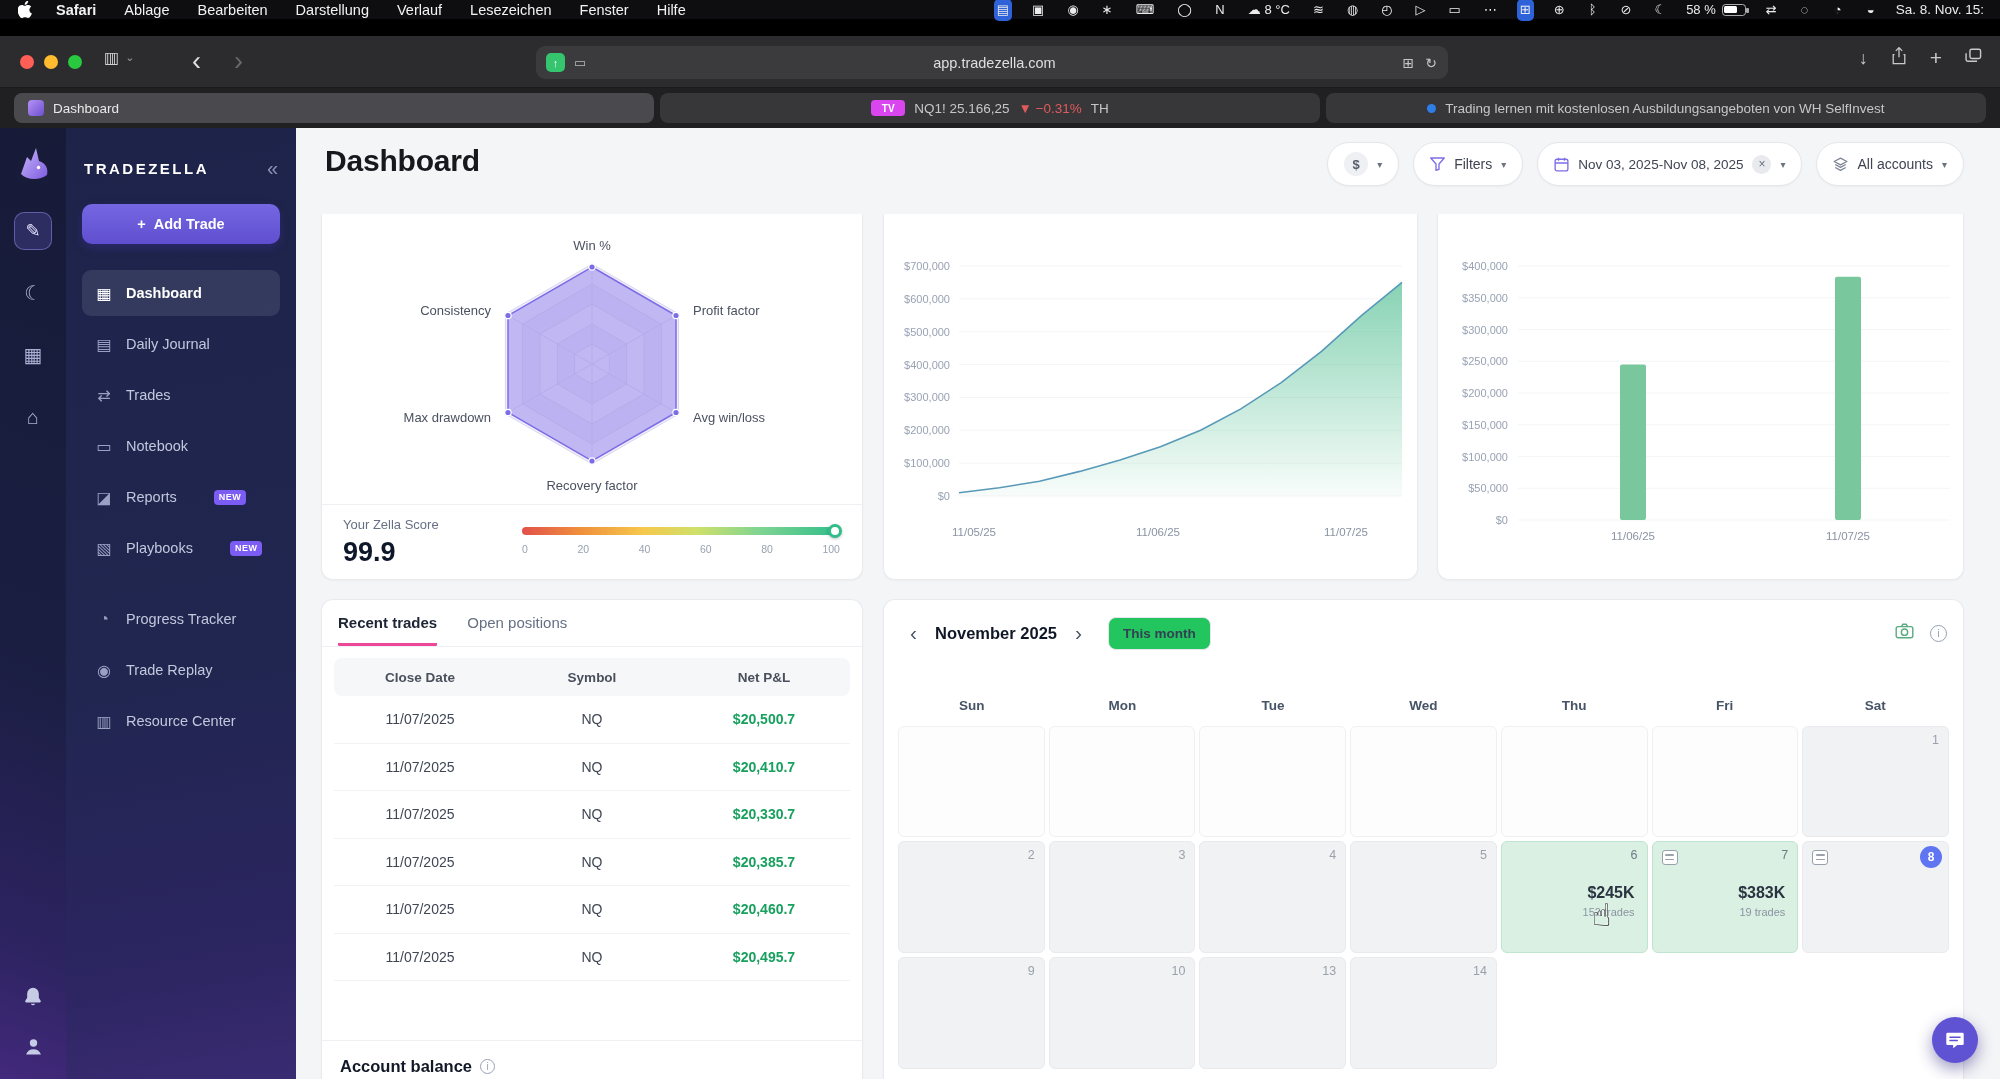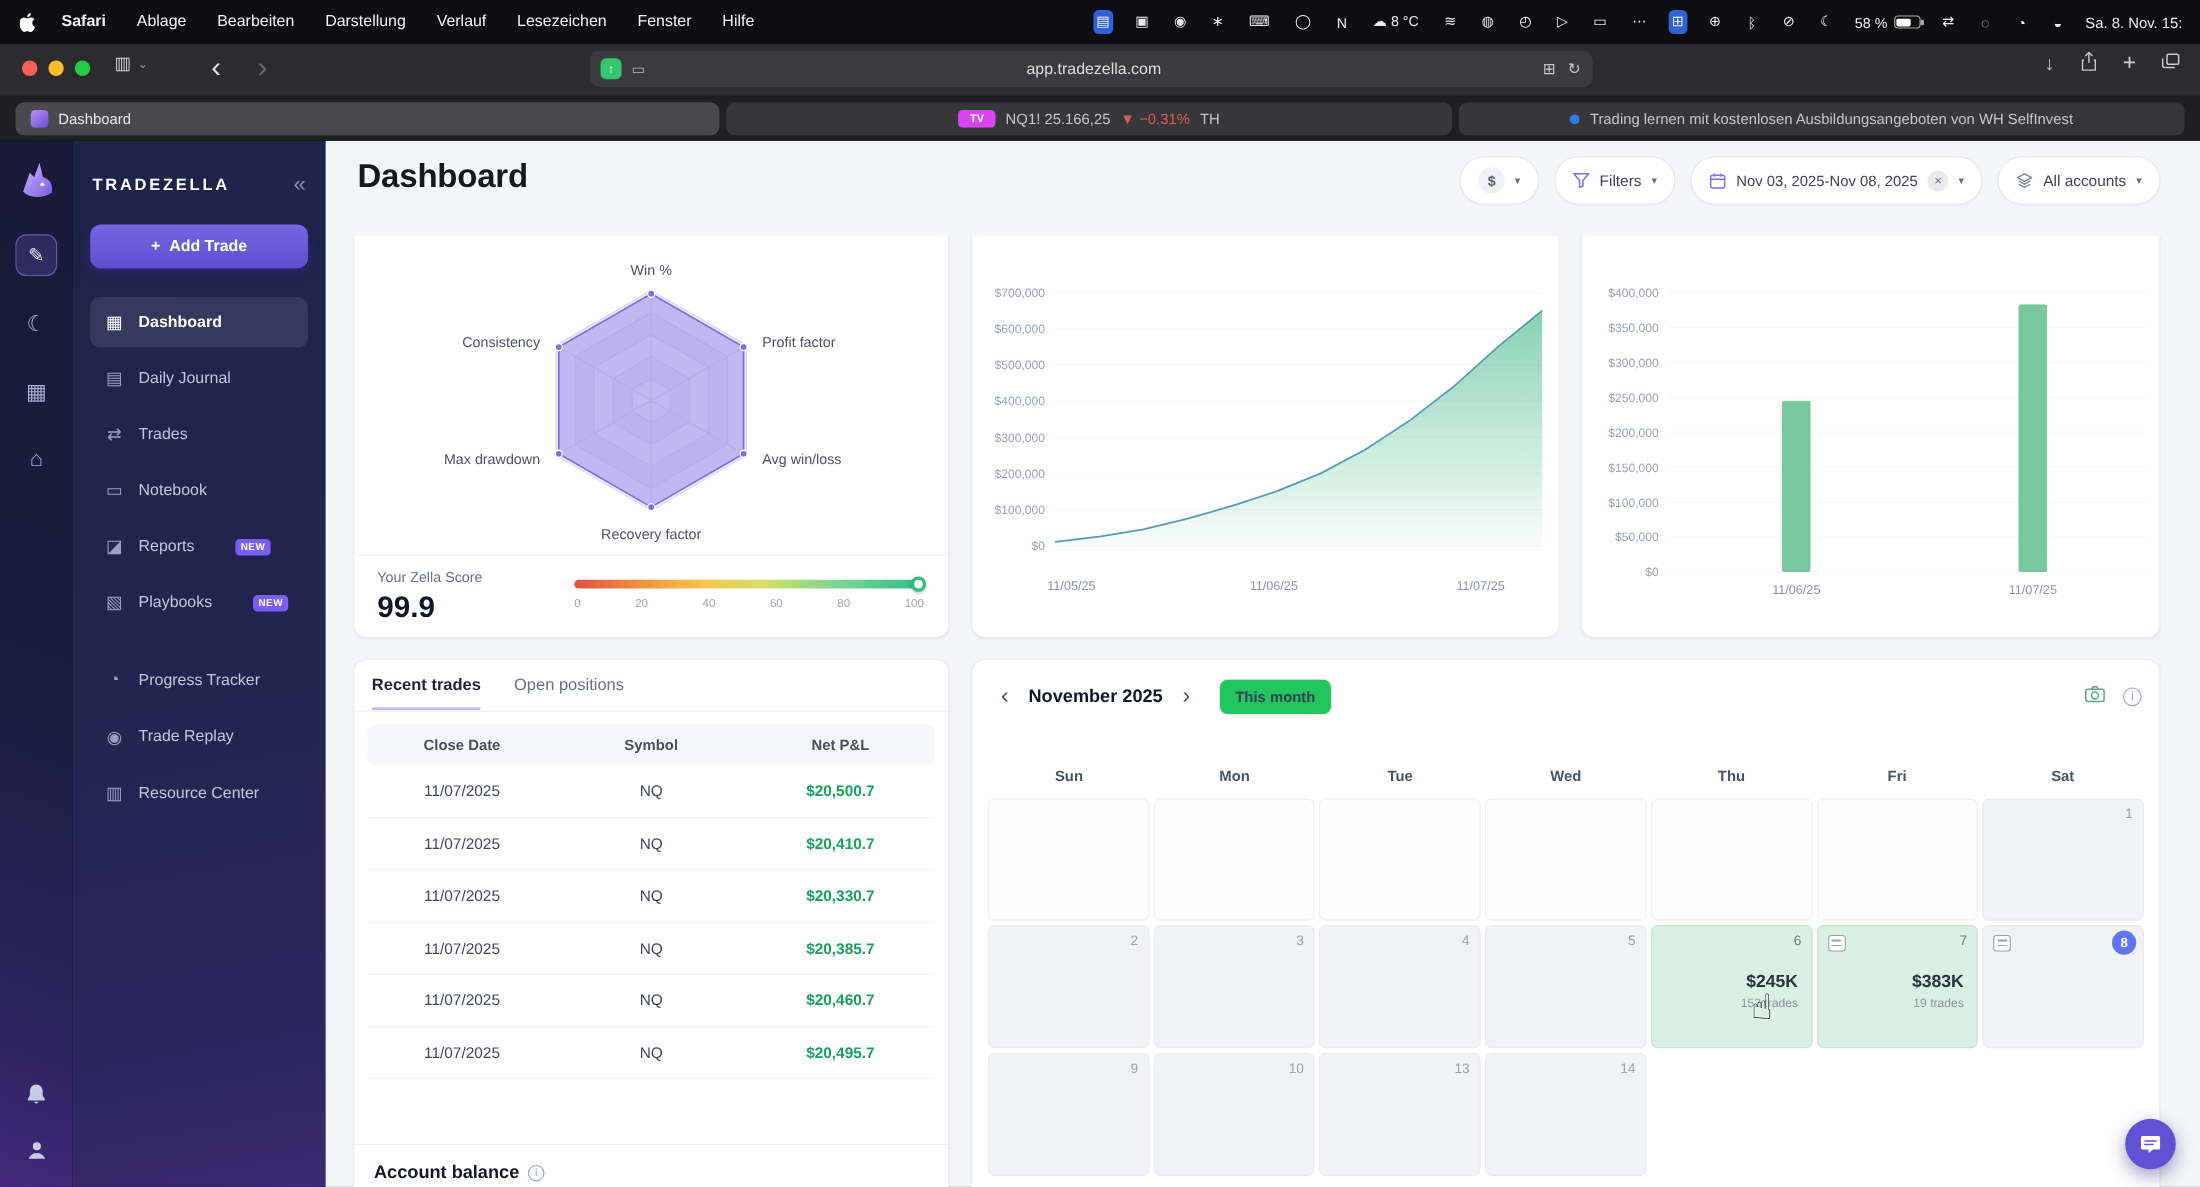--- a/index.html
+++ b/index.html
@@ -1,21 +1,21 @@
 <!DOCTYPE html>
 <html><head>
 <meta charset="utf-8">
 <style>
   html,body{margin:0;padding:0;width:2000px;height:1079px;overflow:hidden;background:#000;
     font-family:"Liberation Sans","DejaVu Sans",sans-serif;-webkit-font-smoothing:antialiased;}
   *{box-sizing:border-box}
   svg{font-family:inherit}
 
   
-  .menubar{position:absolute;left:0;top:0;width:2000px;height:40px;background:#0e0e10;display:flex;align-items:center;color:#f2f2f4;font-size:14.5px;padding:0 16px;z-index:50}
+  .menubar{position:absolute;left:0;top:0;width:2000px;height:19px;background:#0e0e10;display:flex;align-items:center;color:#f2f2f4;font-size:14.5px;padding:0 16px;z-index:50}
   .apple{width:18px;height:18px;margin-right:22px;display:flex;align-items:center;justify-content:center}
   .mb-items{display:flex;gap:28px;align-items:center}
   .mb-item{cursor:default;white-space:nowrap}
   .mb-item.first{font-weight:700}
   .mb-status{margin-left:auto;display:flex;align-items:center;gap:17px;font-size:13px;color:#ececee}
   .st-ic{display:inline-flex;align-items:center;justify-content:center;min-width:16px;height:22px;padding:0 3px;border-radius:5px;white-space:nowrap}
   .st-ic.hl{background:#2e62d9}
   .batt-wrap{display:flex;align-items:center;gap:6px}
   .batt{width:24px;height:12px;border:1px solid rgba(255,255,255,.65);border-radius:3.5px;position:relative}
   .batt:after{content:"";position:absolute;right:-4px;top:3px;width:2.5px;height:5px;background:rgba(255,255,255,.65);border-radius:1px}
@@ -91,21 +91,21 @@
   .score-label{position:absolute;left:21px;top:12px;font-size:13px;color:#667085}
   .score-val{position:absolute;left:21px;top:32px;font-size:27px;font-weight:800;color:#0f172a}
   .scale{position:absolute;left:200px;right:22px;top:22px}
   .scale-bar{height:8px;border-radius:4px;background:linear-gradient(90deg,#e2504a 0%,#ef8e3c 18%,#f6c84c 38%,#cfe06a 55%,#7ed492 75%,#2fbd8a 100%);position:relative}
   .scale-dot{position:absolute;top:-3px;right:-2px;width:14px;height:14px;border-radius:50%;background:#fff;border:3px solid #2fbd8a;box-shadow:0 1px 3px rgba(0,0,0,.25)}
   .scale-ticks{display:flex;justify-content:space-between;margin-top:8px;font-size:10.5px;color:#98a2b3}
 
   
   .tt-tabs{position:absolute;left:16px;top:14px;display:flex;gap:30px;font-size:15px}
   .tt-tab{padding-bottom:12px;color:#667085}
-  .tt-tab.active{color:#1d2433;font-weight:700;border-bottom:3px solid #c4b5fd;border-radius:1px}
+  .tt-tab.active{color:#1d2433;font-weight:700;border-bottom:3px solid #ec4899;border-radius:1px}
   .tt-div{position:absolute;left:0;right:0;top:46px;border-top:1px solid #eef0f3}
   .t-head{position:absolute;left:12px;right:12px;top:58px;height:38px;background:#f6f7f9;border-radius:8px;display:grid;grid-template-columns:1fr 1fr 1fr;align-items:center;font-size:13.5px;font-weight:700;color:#49505c;text-align:center}
   .t-rows{position:absolute;left:12px;right:12px;top:96px}
   .t-row{height:47.5px;display:grid;grid-template-columns:1fr 1fr 1fr;align-items:center;text-align:center;font-size:14px;color:#3f4654;border-bottom:1px solid #f1f2f4}
   .t-pnl{color:#17a05e;font-weight:600}
   .t-foot{position:absolute;left:0;right:0;top:440px;border-top:1px solid #eef0f3;padding:16px 18px;display:flex;align-items:center;gap:8px;font-size:16.5px;font-weight:700;color:#111827}
   .info-dot{width:15px;height:15px;border:1.3px solid #98a2b3;border-radius:50%;font-size:10px;color:#98a2b3;display:inline-flex;align-items:center;justify-content:center;font-weight:400}
 
   
   .cal-head{position:absolute;left:20px;right:16px;top:16px;height:34px;display:flex;align-items:center}

